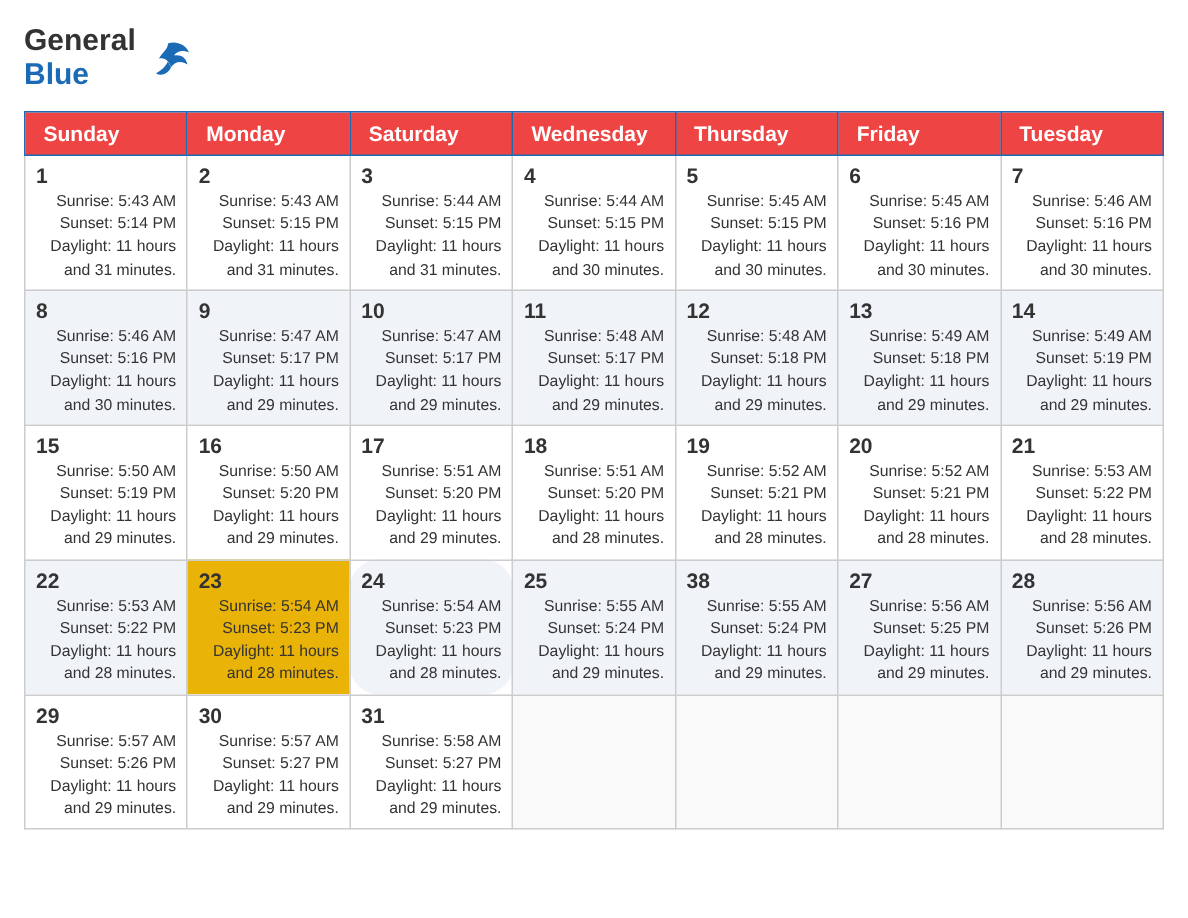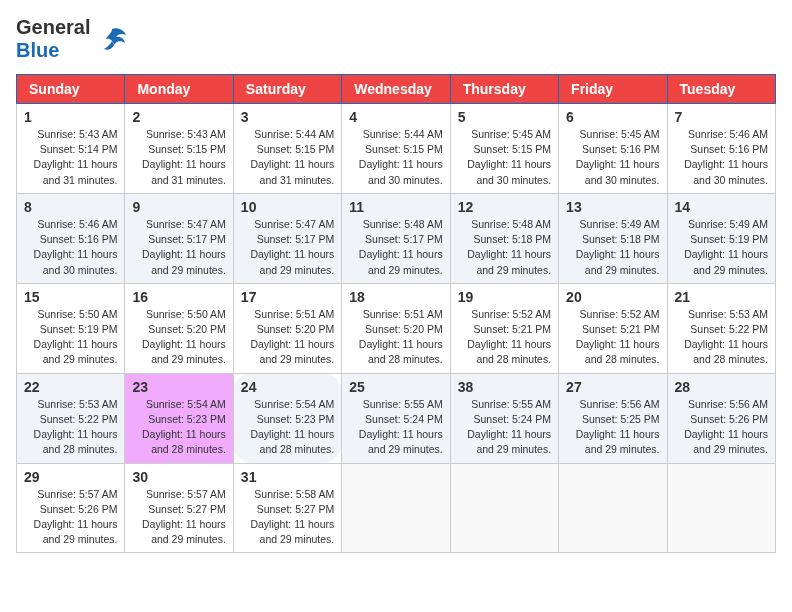--- a/index.html
+++ b/index.html
@@ -276,21 +276,21 @@
         </td>
       </tr>
       <tr class="week-row" style="background: rgb(240, 244, 249);">
         <td style="background: rgb(240, 244, 249);">
           <span class="day-num">22</span>
           <div class="day-info" style="white-space: pre-line;">Sunrise: 5:53 AM
 Sunset: 5:22 PM
 Daylight: 11 hours
 and 28 minutes.</div>
         </td>
-        <td style="background: #f0abfc;">
+        <td style="background: #eab308;">
           <span class="day-num">23</span>
           <div class="day-info" style="white-space: pre-line;">Sunrise: 5:54 AM
 Sunset: 5:23 PM
 Daylight: 11 hours
 and 28 minutes.</div>
         </td>
         <td style="background: rgb(240, 244, 249); border-radius: 20px;">
           <span class="day-num">24</span>
           <div class="day-info" style="white-space: pre-line;">Sunrise: 5:54 AM
 Sunset: 5:23 PM

